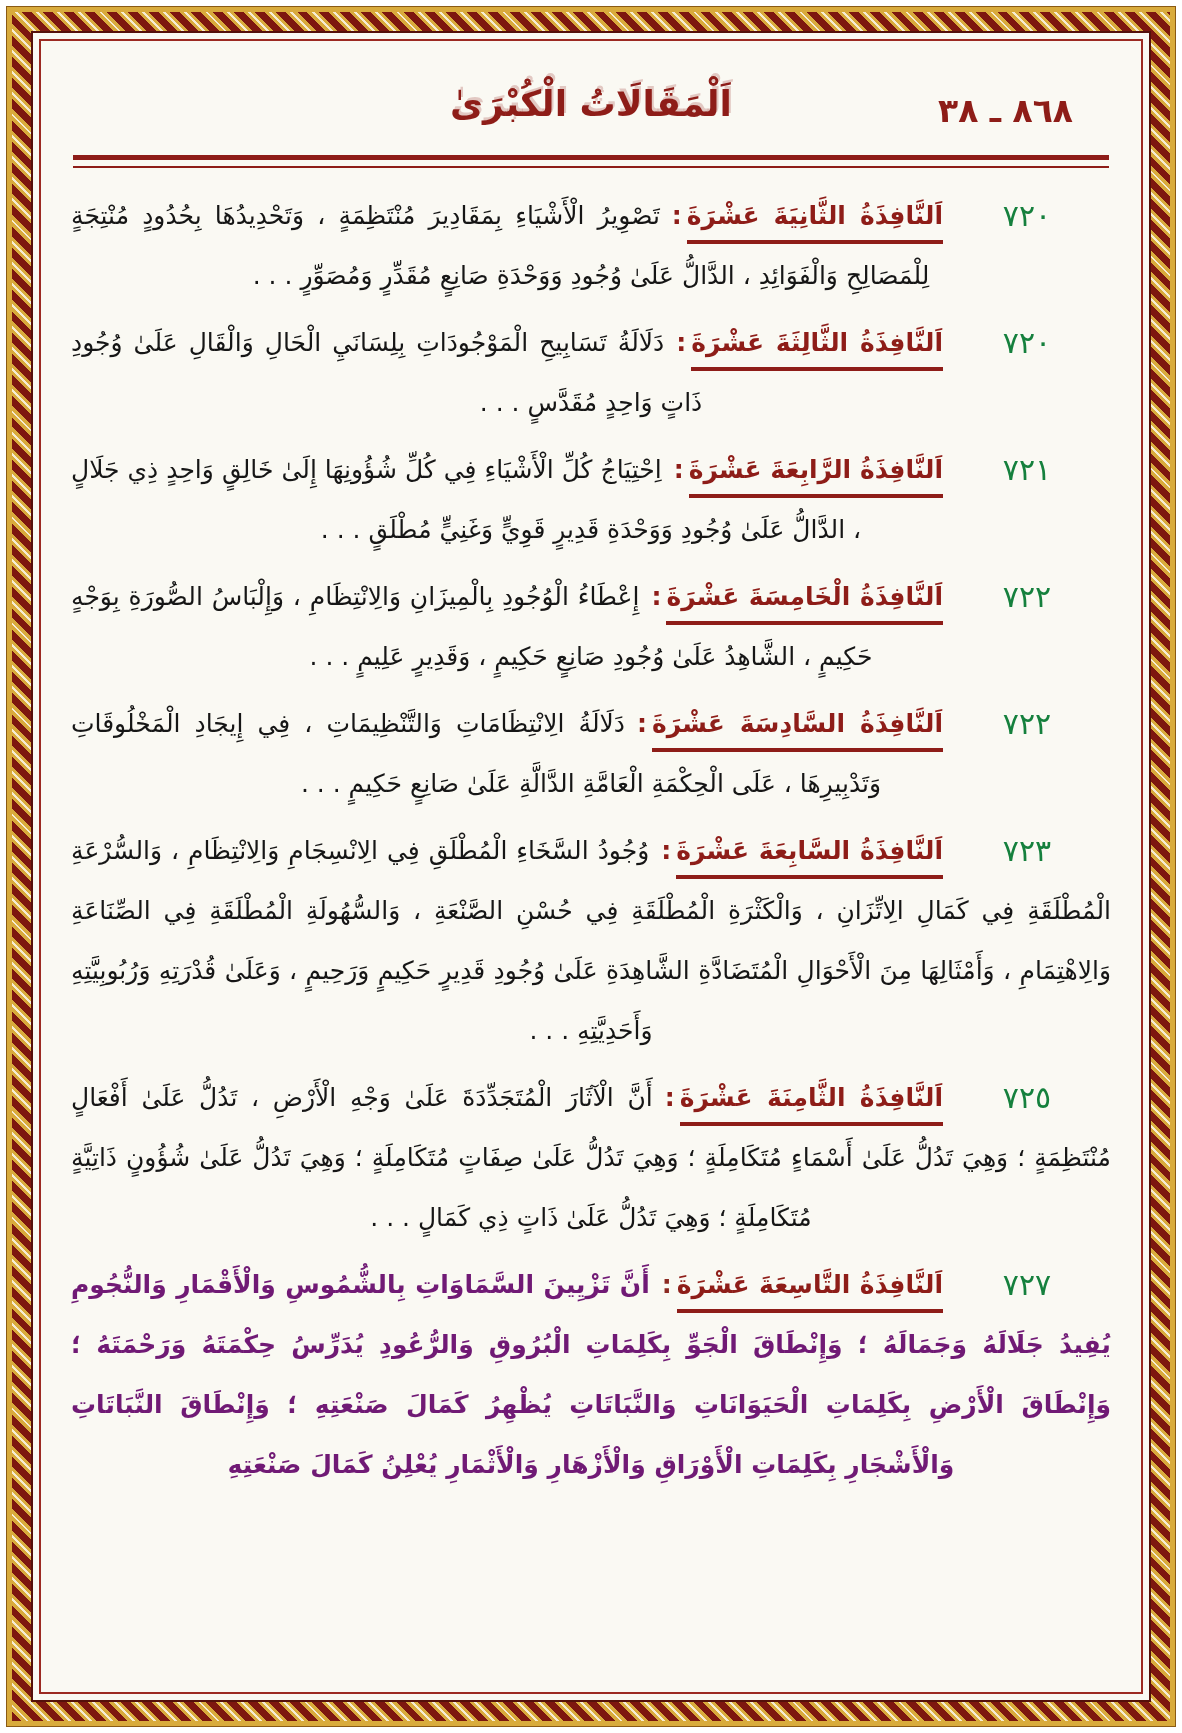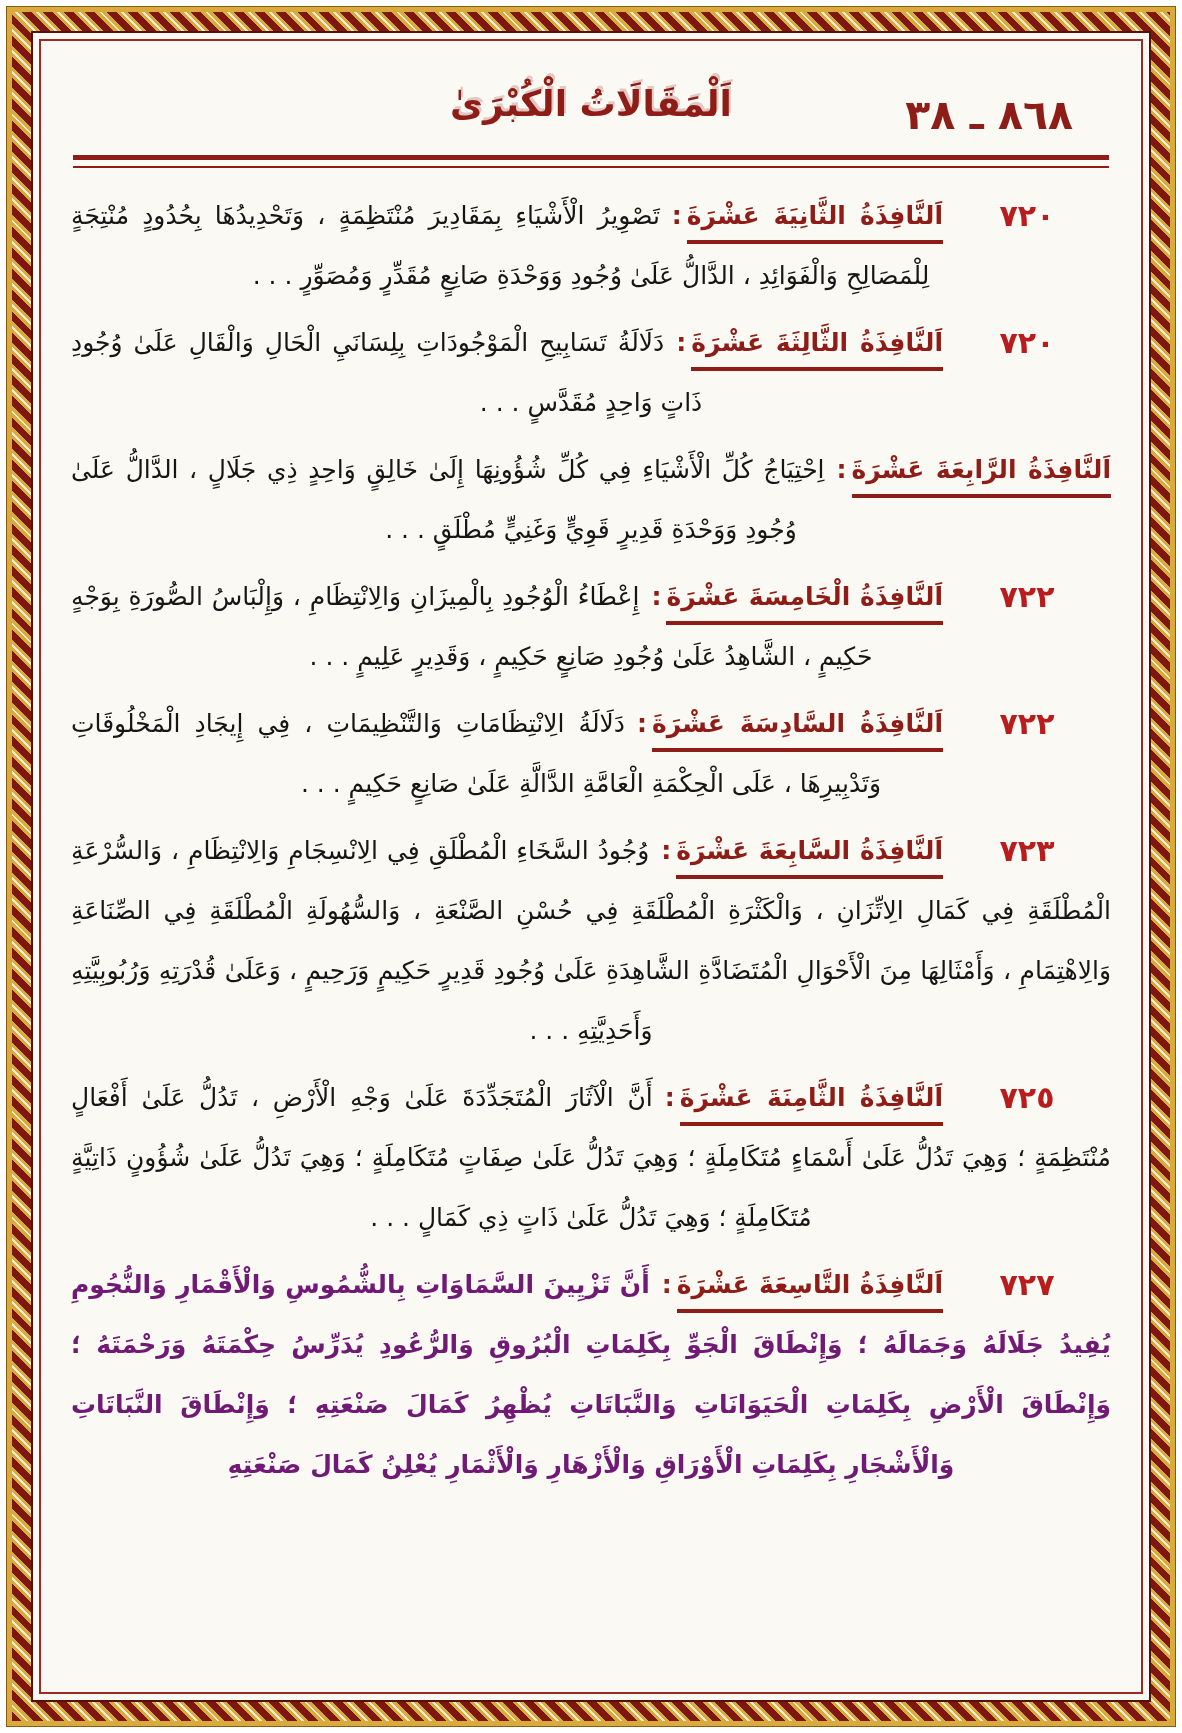--- a/index.html
+++ b/index.html
@@ -32,41 +32,41 @@
     background:#faf9f3;
     border:2px solid #9c2a22;
     padding:20px 30px 28px 30px;
     direction:rtl;
     color:#161616;
   }
   
   .header{position:relative;height:62px;margin-top:6px;}
   .pagenum{
     position:absolute;right:38px;top:8px;
-    color:#8e1d18;font-weight:bold;font-size:41px;letter-spacing:1px;
+    color:#8e1d18;font-weight:bold;font-size:33px;letter-spacing:1px;
   }
   .title{
     text-align:center;color:#8e1d18;font-weight:bold;font-size:36px;
     text-shadow:2px -3px 0 rgba(142,29,24,0.22);
     margin-top:22px;
   }
   .rule{
     height:6px;margin:10px 2px 18px 2px;
     border-top:5px solid #8e1d18;
     border-bottom:2px solid #8e1d18;
   }
   
   .para{
     font-size:25px;line-height:60px;
     text-align:justify;text-align-last:center;
     margin:0 0 7px 0;
   }
   .pnum{
     float:right;width:168px;text-align:center;
-    color:#b91c1c;font-weight:bold;font-size:30px;
+    color:#15803d;font-weight:normal;font-size:30px;
   }
   .phead{
     color:#8e1d18;font-weight:bold;position:relative;white-space:nowrap;margin-top:24px;
   }
   .phead::after{
     content:"";position:absolute;right:0;left:0;bottom:-14px;height:4px;
     background:#8e1d18;
   }
   .colon{
     color:#8e1d18;font-weight:bold;
@@ -93,21 +93,21 @@
 
         <div class="para">
           <span class="pnum">٧٢٠</span><span class="phead"><span>اَلنَّافِذَةُ الثَّانِيَةَ عَشْرَةَ</span></span><span class="colon">:</span><span class="pbody">تَصْوِيرُ الْأَشْيَاءِ بِمَقَادِيرَ مُنْتَظِمَةٍ ، وَتَحْدِيدُهَا بِحُدُودٍ مُنْتِجَةٍ لِلْمَصَالِحِ وَالْفَوَائِدِ ، الدَّالُّ عَلَىٰ وُجُودِ وَوَحْدَةِ صَانِعٍ مُقَدِّرٍ وَمُصَوِّرٍ . . .</span>
         </div>
 
         <div class="para">
           <span class="pnum">٧٢٠</span><span class="phead"><span>اَلنَّافِذَةُ الثَّالِثَةَ عَشْرَةَ</span></span><span class="colon">:</span><span class="pbody">دَلَالَةُ تَسَابِيحِ الْمَوْجُودَاتِ بِلِسَانَيِ الْحَالِ وَالْقَالِ عَلَىٰ وُجُودِ ذَاتٍ وَاحِدٍ مُقَدَّسٍ . . .</span>
         </div>
 
         <div class="para">
-          <span class="phead"><span>اَلنَّافِذَةُ الرَّابِعَةَ عَشْرَةَ</span></span><span class="colon">:</span><span class="pbody">اِحْتِيَاجُ كُلِّ الْأَشْيَاءِ فِي كُلِّ شُؤُونِهَا إِلَىٰ خَالِقٍ وَاحِدٍ ذِي جَلَالٍ ، الدَّالُّ عَلَىٰ وُجُودِ وَوَحْدَةِ قَدِيرٍ قَوِيٍّ وَغَنِيٍّ مُطْلَقٍ . . .</span>
+          <span class="pnum">٧٢١</span><span class="phead"><span>اَلنَّافِذَةُ الرَّابِعَةَ عَشْرَةَ</span></span><span class="colon">:</span><span class="pbody">اِحْتِيَاجُ كُلِّ الْأَشْيَاءِ فِي كُلِّ شُؤُونِهَا إِلَىٰ خَالِقٍ وَاحِدٍ ذِي جَلَالٍ ، الدَّالُّ عَلَىٰ وُجُودِ وَوَحْدَةِ قَدِيرٍ قَوِيٍّ وَغَنِيٍّ مُطْلَقٍ . . .</span>
         </div>
 
         <div class="para">
           <span class="pnum">٧٢٢</span><span class="phead"><span>اَلنَّافِذَةُ الْخَامِسَةَ عَشْرَةَ</span></span><span class="colon">:</span><span class="pbody">إِعْطَاءُ الْوُجُودِ بِالْمِيزَانِ وَالِانْتِظَامِ ، وَإِلْبَاسُ الصُّورَةِ بِوَجْهٍ حَكِيمٍ ، الشَّاهِدُ عَلَىٰ وُجُودِ صَانِعٍ حَكِيمٍ ، وَقَدِيرٍ عَلِيمٍ . . .</span>
         </div>
 
         <div class="para">
           <span class="pnum">٧٢٢</span><span class="phead"><span>اَلنَّافِذَةُ السَّادِسَةَ عَشْرَةَ</span></span><span class="colon">:</span><span class="pbody">دَلَالَةُ الِانْتِظَامَاتِ وَالتَّنْظِيمَاتِ ، فِي إِيجَادِ الْمَخْلُوقَاتِ وَتَدْبِيرِهَا ، عَلَى الْحِكْمَةِ الْعَامَّةِ الدَّالَّةِ عَلَىٰ صَانِعٍ حَكِيمٍ . . .</span>
         </div>
 

